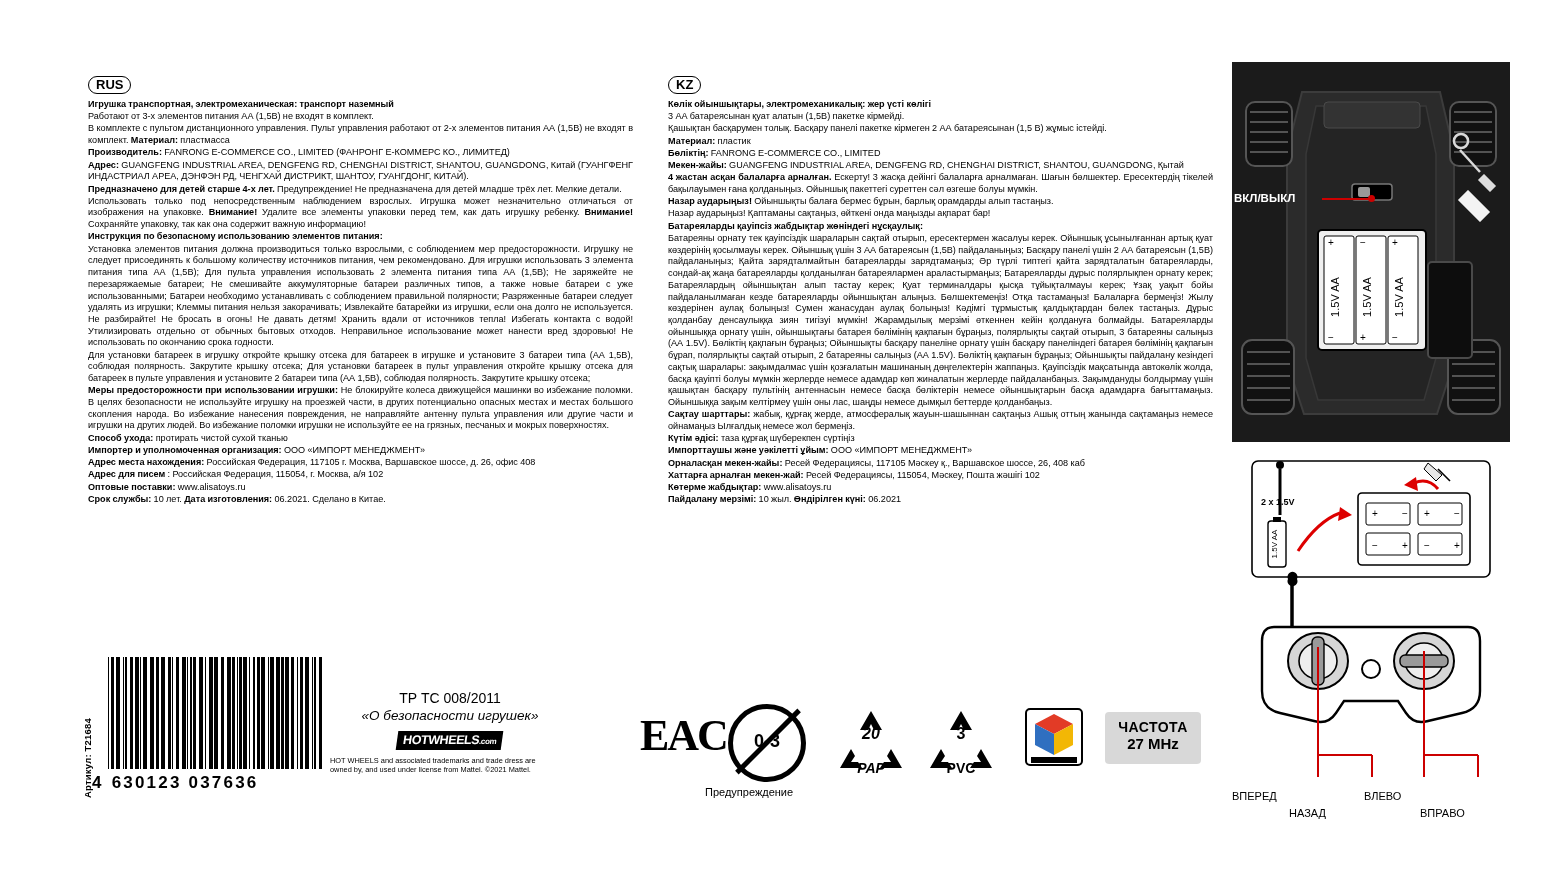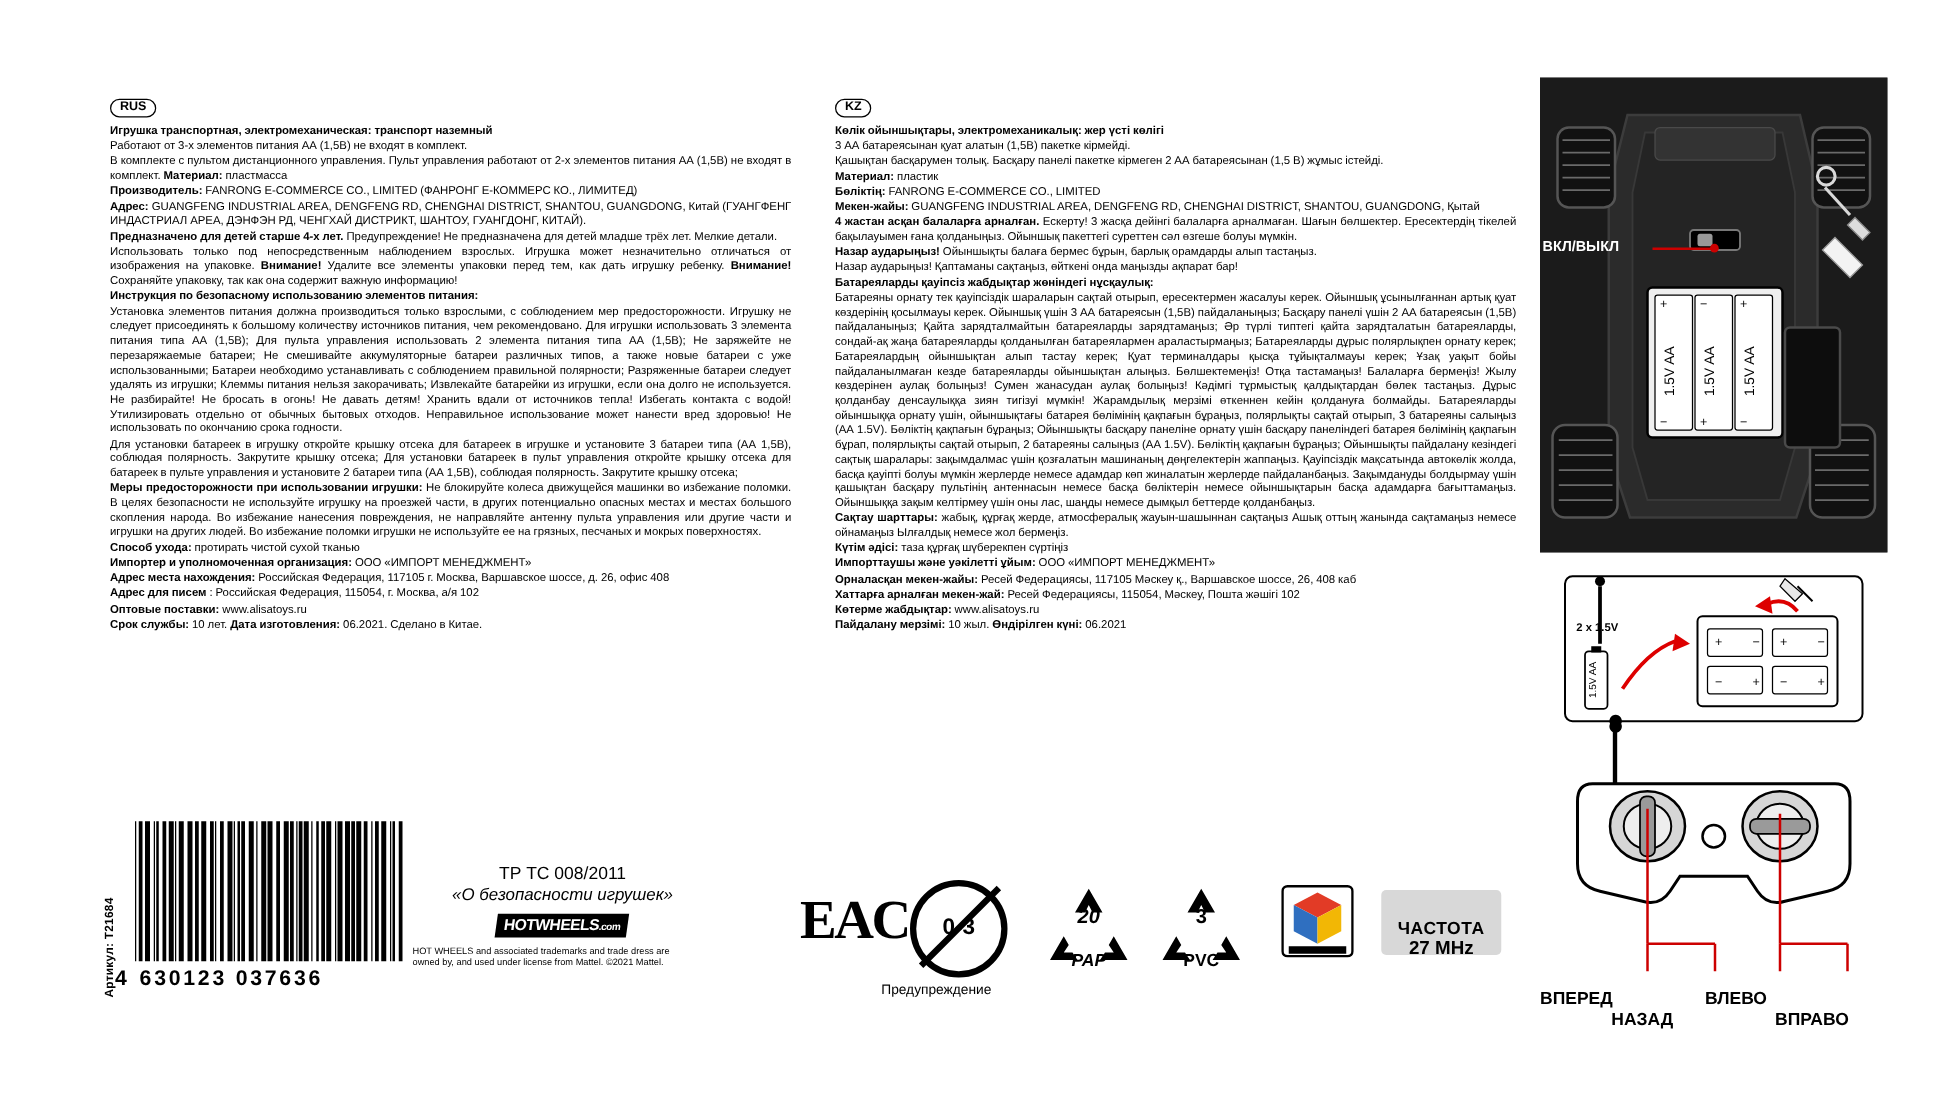--- a/index.html
+++ b/index.html
@@ -13,21 +13,21 @@
   }
   .page{position:absolute;inset:0;}
 
   
   .col-rus{position:absolute;left:88px;top:75px;width:545px;}
   .col-kz{position:absolute;left:668px;top:75px;width:545px;}
 
   .lang-badge{
     display:inline-block;
     border:1.5px solid #000;border-radius:9px;
-    font-size:10px;font-weight:bold;
+    font-size:13px;font-weight:bold;
     padding:1px 7px 2px 7px;
     line-height:1;
     margin-bottom:5px;
   }
   .txt{
     font-size:9.1px;
     line-height:1.29;
     text-align:justify;
     margin:0 0 0.5px 0;
     word-spacing:-0.2px;
@@ -77,33 +77,33 @@
 
   .recy{position:absolute;top:8px;width:72px;height:70px;}
   .recy.pap{left:195px;font-style:italic;}
   .recy.pvc{left:285px;}
   .recy .num{position:absolute;left:0;top:17px;width:72px;text-align:center;font-size:16px;font-weight:bold;}
   .recy .nm{position:absolute;left:0;top:52px;width:72px;text-align:center;font-size:14px;font-weight:bold;}
 
   .znak{position:absolute;left:385px;top:8px;width:58px;height:58px;}
 
   .freq{position:absolute;left:465px;top:12px;width:96px;height:52px;background:#d8d8d8;border-radius:4px;text-align:center;}
-  .freq .l1{font-size:14px;font-weight:bold;padding-top:22px;letter-spacing:0.5px;}
+  .freq .l1{font-size:14px;font-weight:bold;padding-top:7px;letter-spacing:0.5px;}
   .freq .l2{font-size:15px;font-weight:bold;}
 
   
   .photo-top{position:absolute;left:1232px;top:62px;width:278px;height:380px;background:#171717;overflow:hidden;}
   .photo-bottom{position:absolute;left:1232px;top:455px;width:278px;height:365px;background:#ffffff;}
 
   .label-onoff{position:absolute;left:1232px;top:192px;width:90px;font-size:11.5px;font-weight:bold;color:#fff;text-align:left;padding-left:2px;}
   .lead-onoff{position:absolute;left:1322px;top:198px;width:48px;height:2px;background:#c00;}
   .dot-onoff{position:absolute;left:1368px;top:195px;width:7px;height:7px;border-radius:50%;background:#c00;}
 
   .dirlabels{position:absolute;left:1232px;top:790px;width:290px;height:40px;}
-  .dirlabels div{position:absolute;font-size:14px;font-weight:bold;}
+  .dirlabels div{position:absolute;font-size:11px;font-weight:normal;}
 
   
   svg{display:block;}
 </style>
 </head>
 <body>
 
 <div class="page">
 
   <div class="col-rus">

